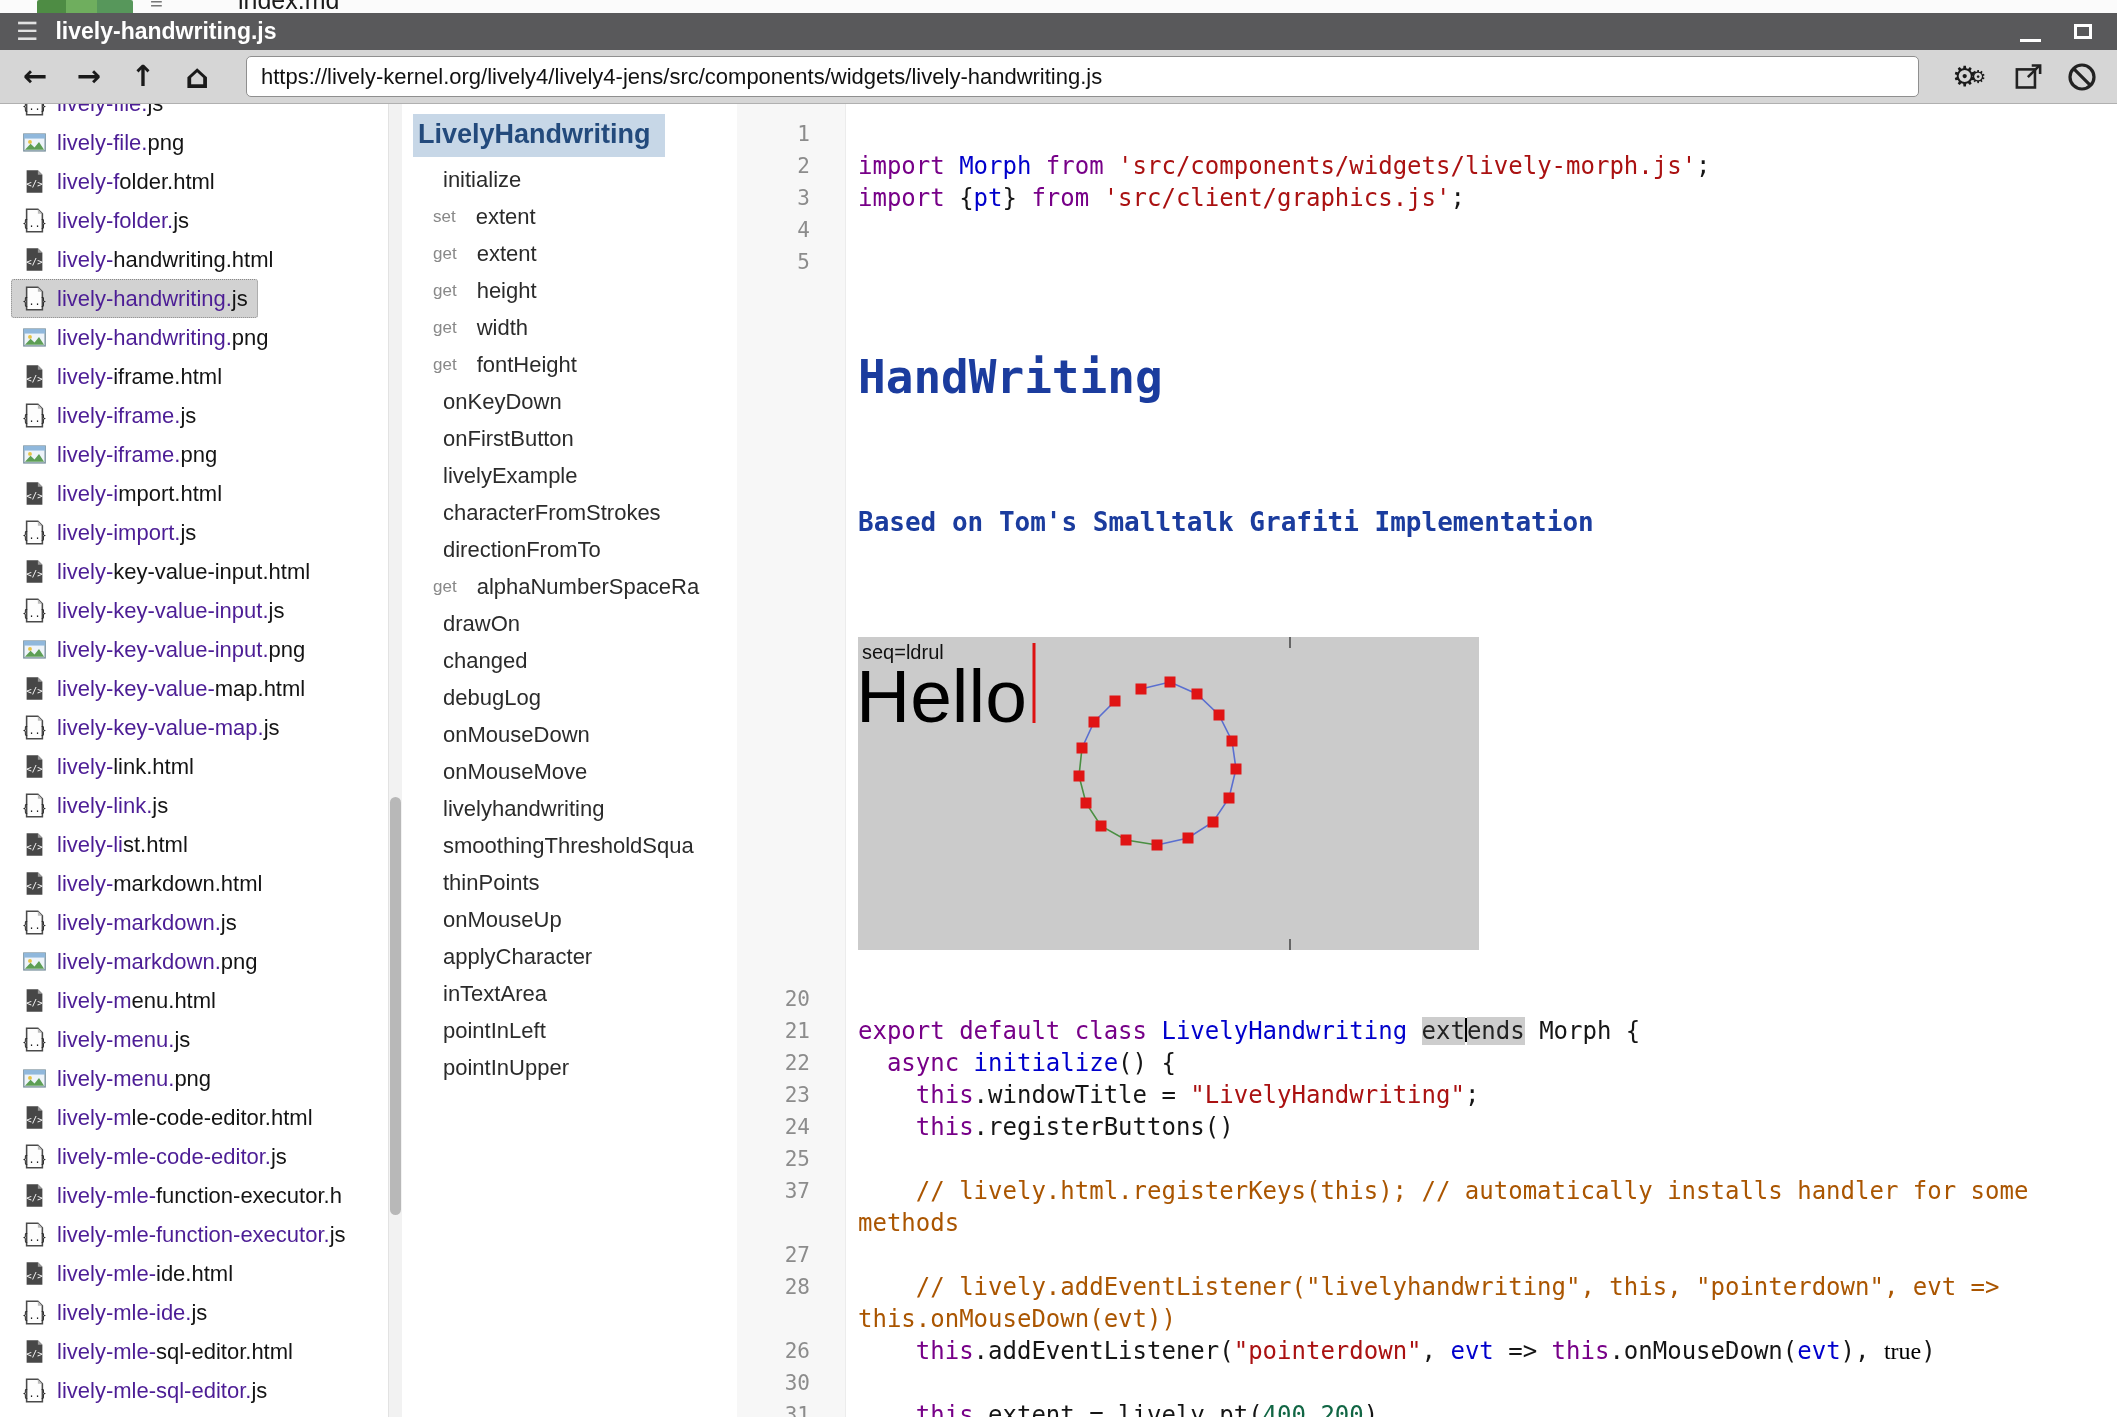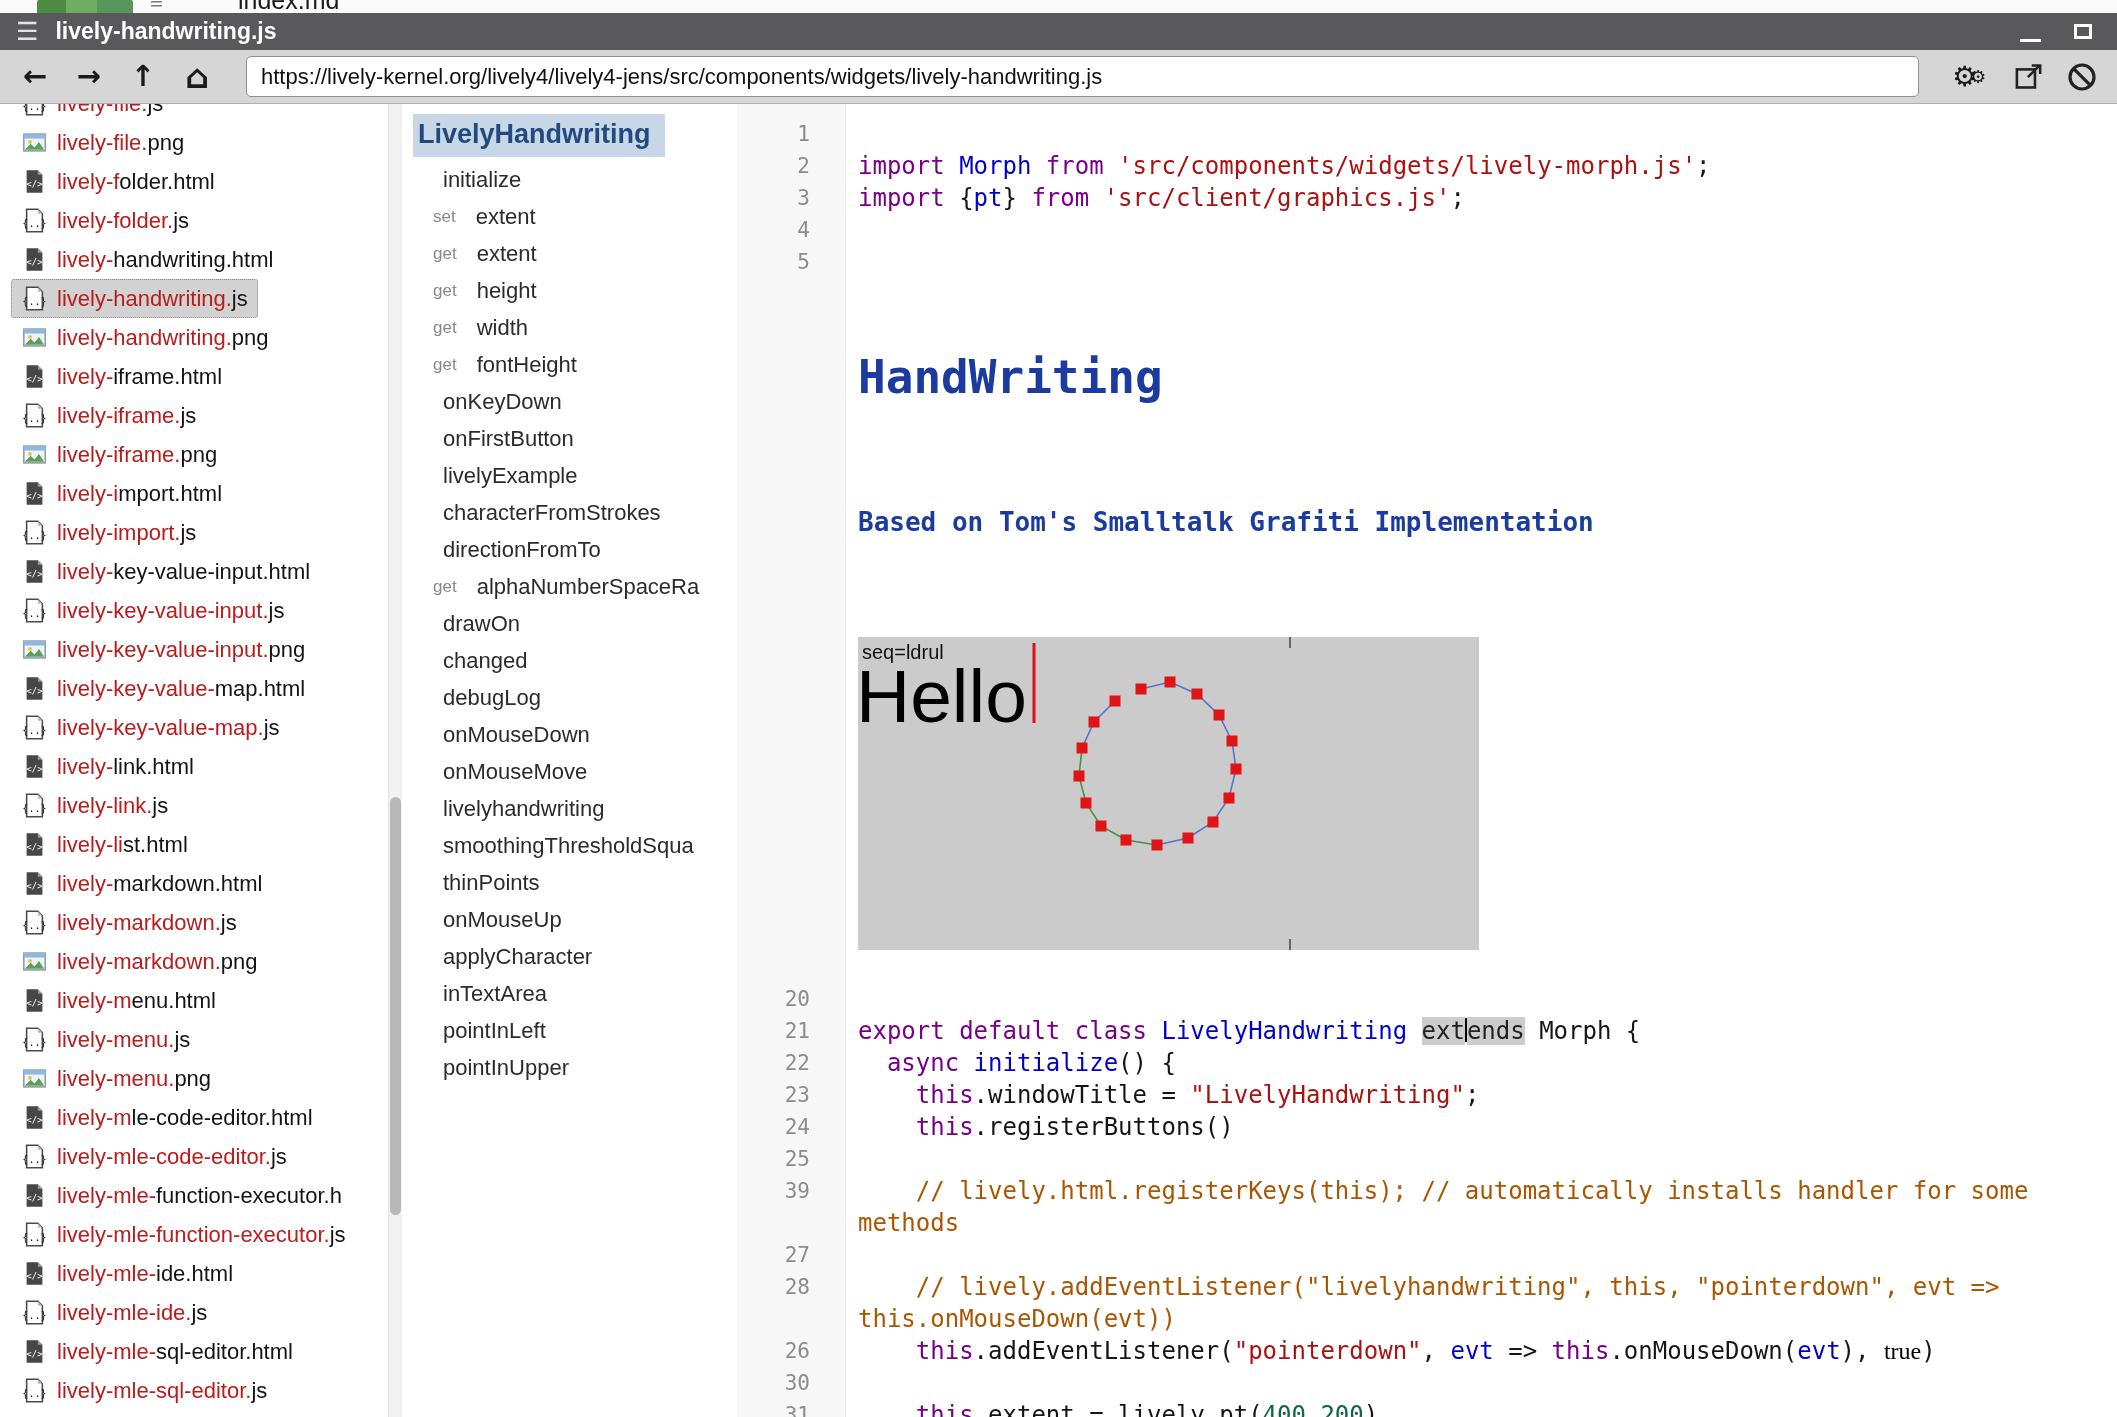--- a/index.html
+++ b/index.html
@@ -42,21 +42,21 @@
 
   
   .sidebar { position: relative; width: 405px; flex-shrink: 0; overflow: hidden; background: #fff; }
   .file-list { margin-top: -20px; padding-left: 11px; }
   .file-item { display: flex; align-items: center; height: 39px; width: max-content; max-width: 378px;
                padding: 0 9px; font-size: 22px; white-space: nowrap; overflow: hidden;
                border: 1px dotted transparent; border-radius: 3px; cursor: pointer; }
   .file-item.selected { background: #d2d2d2; border-color: #8a8a8a; }
   .ficon { width: 27px; height: 27px; margin-right: 9px; flex-shrink: 0; }
   .ficon svg { width: 100%; height: 100%; display: block; }
-  .dim { color: #b91c1c; } .drk { color: #141414; }
+  .dim { color: #4c1d95; } .drk { color: #141414; }
   .sb-scroll { position: absolute; right: 3px; top: 0; bottom: 0; width: 14px; background: #f2f2f2; border-left: 1px solid #e2e2e2; }
   .sb-thumb { position: absolute; top: 693px; height: 418px; left: 1px; right: 1px; background: #b8b8b8; border-radius: 7px; }
 
   
   .outline { width: 332px; flex-shrink: 0; padding: 10px 0 0 8px; overflow: hidden; background: #fff; }
   .class-title { display: inline-block; font-size: 27px; font-weight: bold; color: #234a7c;
                  background: #c7d7e7; padding: 5px 14px 7px 5px; white-space: nowrap; cursor: pointer; }
   .method-list { margin-top: 4px; }
   .method-item { height: 37px; display: flex; align-items: center; padding-left: 30px; font-size: 22px;
                  color: #2b2b2b; white-space: nowrap; overflow: hidden; cursor: pointer; }
@@ -659,21 +659,21 @@
           </div>
           <div class="code-row">
             <div class="gutter-cell">24</div>
             <div class="code-cell"><span class="tk-pl">    </span><span class="tk-kw">this</span><span class="tk-pl">.registerButtons()</span></div>
           </div>
           <div class="code-row">
             <div class="gutter-cell">25</div>
             <div class="code-cell"></div>
           </div>
           <div class="code-row">
-            <div class="gutter-cell">39</div>
+            <div class="gutter-cell">37</div>
             <div class="code-cell"><span class="tk-pl">    </span><span class="tk-com">// lively.html.registerKeys(this); // automatically installs handler for some methods</span></div>
           </div>
           <div class="code-row">
             <div class="gutter-cell">27</div>
             <div class="code-cell"></div>
           </div>
           <div class="code-row">
             <div class="gutter-cell">28</div>
             <div class="code-cell"><span class="tk-pl">    </span><span class="tk-com">// lively.addEventListener("livelyhandwriting", this, "pointerdown", evt =&gt; this.onMouseDown(evt))</span></div>
           </div>

